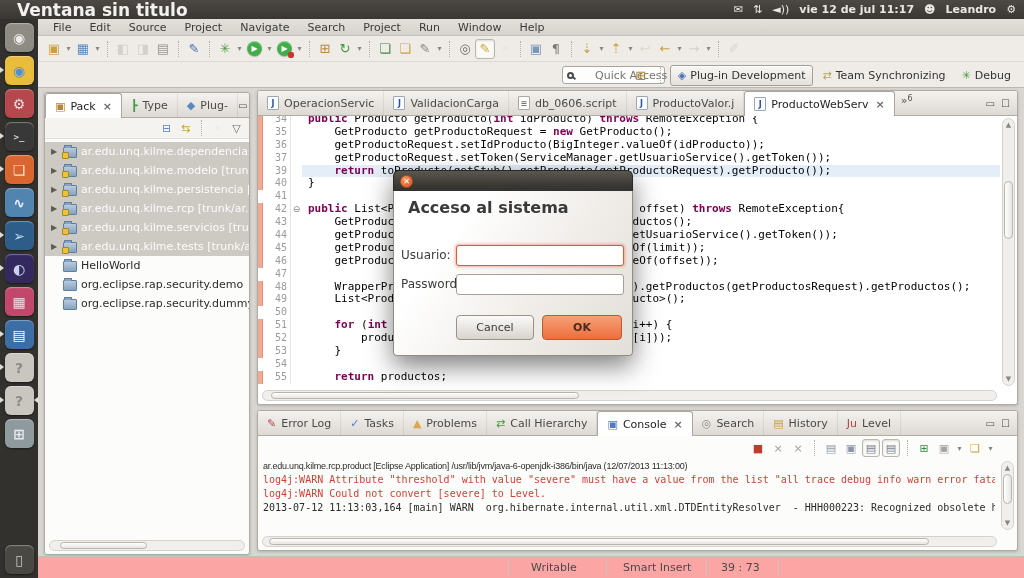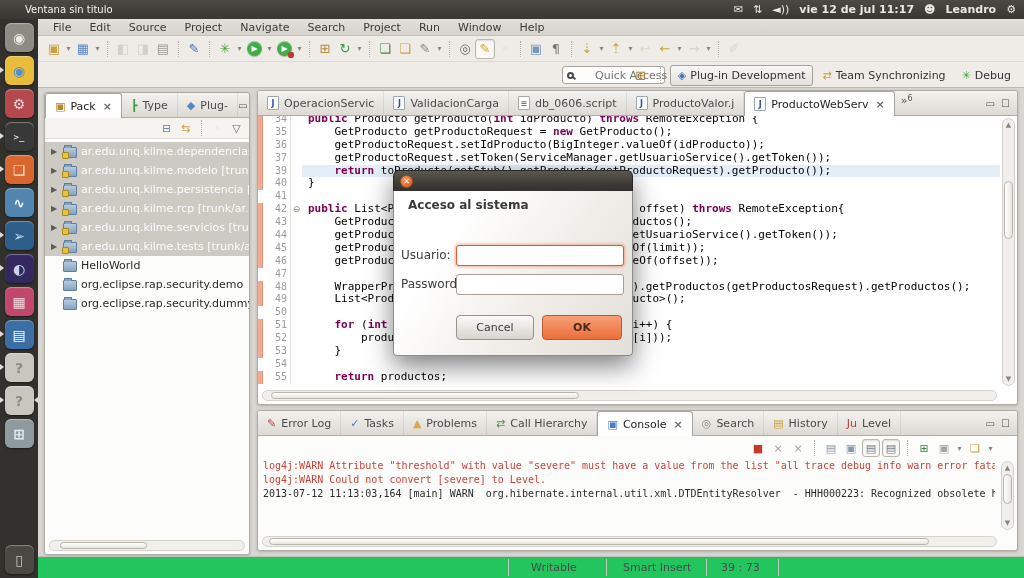--- a/index.html
+++ b/index.html
@@ -2,21 +2,21 @@
 <html><head>
 <meta charset="utf-8">
 <style>
   * { margin:0; padding:0; box-sizing:border-box; }
   html,body { width:1024px; height:578px; overflow:hidden; }
   body { font-family:"DejaVu Sans", sans-serif; font-size:11px; background:#D9D5D0; position:relative; }
 
   
   #topbar { position:absolute; left:0; top:0; width:1024px; height:19px;
     background:linear-gradient(#4C4944,#3A3733); color:#F2F1EF; display:flex; align-items:center; z-index:30; }
-  .tb-title { font-weight:normal; margin-left:25px; font-size:10px; }
+  .tb-title { font-weight:bold; margin-left:17px; font-size:17px; }
   .tb-right { margin-left:auto; display:flex; align-items:center; gap:10px; padding-right:8px; color:#E8E7E4; }
   .tb-ind { font-size:11px; }
   .tb-clock { font-weight:bold; font-size:11px; }
   .tb-user { font-weight:bold; font-size:11px; }
 
   
   #launcher { position:absolute; left:0; top:19px; width:38px; height:559px; background:#33312D;
     display:flex; flex-direction:column; align-items:center; padding-top:2px; z-index:20; }
   .l-item { position:relative; width:38px; height:33px; display:flex; align-items:center; justify-content:center; }
   .l-icon { width:29px; height:29px; border-radius:6px; display:flex; align-items:center; justify-content:center;
@@ -124,36 +124,36 @@
 
   
   #console-panel { left:257px; top:410px; width:761px; height:141px; background:#FCFCFB; }
   #con-tools { position:absolute; top:28px; right:22px; display:flex; align-items:center; gap:2px; }
   #con-tools .ticon { width:18px; height:18px; font-size:11px; }
   #con-lines { position:absolute; left:5px; right:22px; top:48px; bottom:18px; overflow:hidden; }
   .con-line { white-space:pre; font-family:"DejaVu Sans Mono", monospace; font-size:10px; line-height:14px; }
   .con-line.sans { font-family:"Liberation Sans", sans-serif; font-size:9px; letter-spacing:-0.2px; }
 
   
-  #statusbar { position:absolute; left:38px; top:556px; right:0; height:22px; background:#22c55e;
+  #statusbar { position:absolute; left:38px; top:556px; right:0; height:22px; background:#fca5a5;
     border-top:1px solid #C2BEB8; color:#4A4A48; }
   .st-item { position:absolute; top:4px; }
   .st-sep { position:absolute; top:2px; width:1px; height:17px; background:#C8C4BE; }
 
   
   #dialog { position:absolute; left:393px; top:170px; width:240px; height:186px; z-index:50;
     border-radius:6px 6px 4px 4px; box-shadow:0 10px 26px rgba(0,0,0,.5); }
   .dlg-titlebar { height:21px; background:linear-gradient(#5A5750,#3C3935 70%,#33312D);
     border-radius:6px 6px 0 0; position:relative; border:1px solid #2B2926; border-bottom:none; }
   .dlg-close { position:absolute; left:6px; top:4px; width:13px; height:13px; border-radius:50%;
     background:radial-gradient(circle at 35% 30%, #F59A64, #E1662F 70%); border:1px solid #B34E1F;
     color:#FFF; font-size:8px; line-height:11px; text-align:center; font-weight:bold; }
   .dlg-body { height:165px; background:linear-gradient(125deg,#FFFFFF 25%,#F1EEEA 60%,#E2DFDA 100%);
     border:1px solid #8F8B85; border-top:none; border-radius:0 0 4px 4px; position:relative; }
-  .dlg-heading { position:absolute; left:14px; top:7px; font-weight:bold; font-size:12px; color:#3A3A3A; }
+  .dlg-heading { position:absolute; left:14px; top:7px; font-weight:bold; font-size:16px; color:#3A3A3A; }
   .dlg-label { position:absolute; font-size:12px; color:#3C3C3C; line-height:21px; }
   .dlg-input { position:absolute; left:62px; width:168px; height:21px; background:#FFFFFF;
     border:1px solid #A8A097; border-radius:3px; font-size:11px; padding:0 4px; outline:none;
     font-family:"DejaVu Sans", sans-serif; }
   .dlg-input.focused { border:1px solid #DD5C2F; box-shadow:0 0 3px 1px rgba(230,90,40,.45); }
   .dlg-btn { position:absolute; top:124px; height:25px; border-radius:4px; font-size:11px;
     display:flex; align-items:center; justify-content:center; }
   .dlg-btn.cancel { left:62px; width:78px; background:linear-gradient(#FBFAF9,#D8D3CD);
     border:1px solid #98918A; color:#3C3C3C; }
   .dlg-btn.ok { left:148px; width:80px; background:linear-gradient(#F7A077,#EC6E3C);
@@ -621,20 +621,21 @@
       <span class="ticon pressed" style="color: rgb(111, 123, 138);">▤</span>
       <span class="ticon pressed" style="color: rgb(111, 123, 138);">▤</span>
       <span class="tsep"></span>
       <span class="ticon" style="color: rgb(63, 139, 68);">⊞</span>
       <span class="ticon" style="color: rgb(165, 161, 155);">▣</span>
       <span class="tdd">▾</span>
       <span class="ticon" style="color: rgb(201, 161, 67);">❏</span>
       <span class="tdd">▾</span>
     </div>
   <div id="con-lines">
+      <div class="con-line sans" style="color: rgb(43, 43, 43);">ar.edu.unq.kilme.rcp.product [Eclipse Application] /usr/lib/jvm/java-6-openjdk-i386/bin/java (12/07/2013 11:13:00)</div>
       <div class="con-line" style="color: rgb(205, 66, 55);">log4j:WARN Attribute "threshold" with value "severe" must have a value from the list "all trace debug info warn error fatal</div>
       <div class="con-line" style="color: rgb(205, 66, 55);">log4j:WARN Could not convert [severe] to Level.</div>
       <div class="con-line" style="color: rgb(43, 43, 43);">2013-07-12 11:13:03,164 [main] WARN  org.hibernate.internal.util.xml.DTDEntityResolver  - HHH000223: Recognized obsolete hibernate namespace</div>
     </div>
   <div class="vscroll" style="right:3px;top:50px;bottom:20px">
     <span class="sb-arrow" style="top:2px">▲</span>
     <span class="sb-arrow" style="bottom:2px">▼</span>
     <div class="vthumb" style="top:12px;height:30px"></div>
   </div>
   <div class="hscroll" style="right:20px;bottom:3px">

